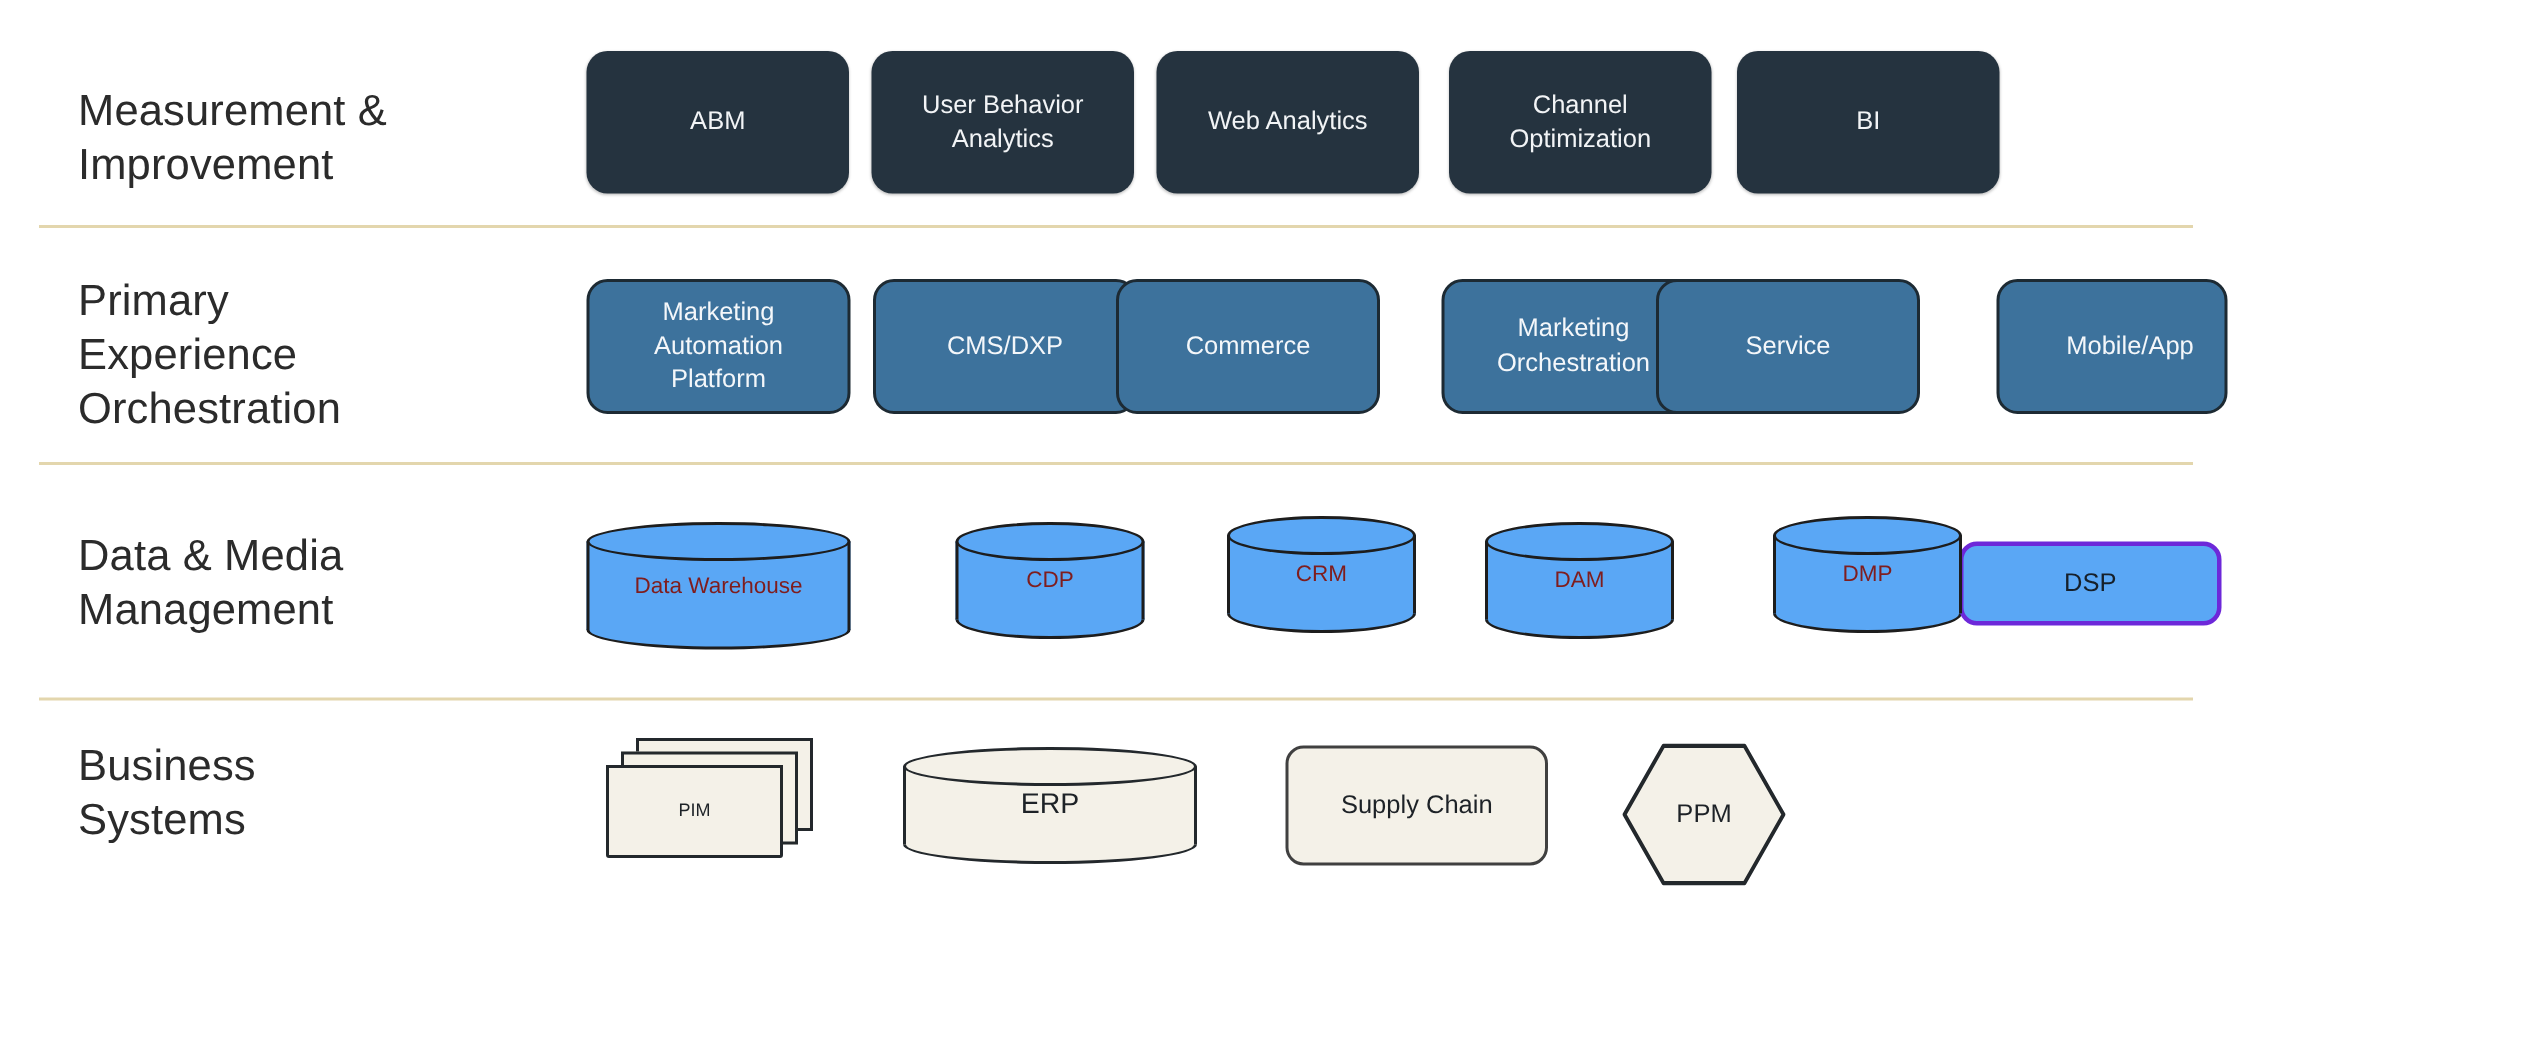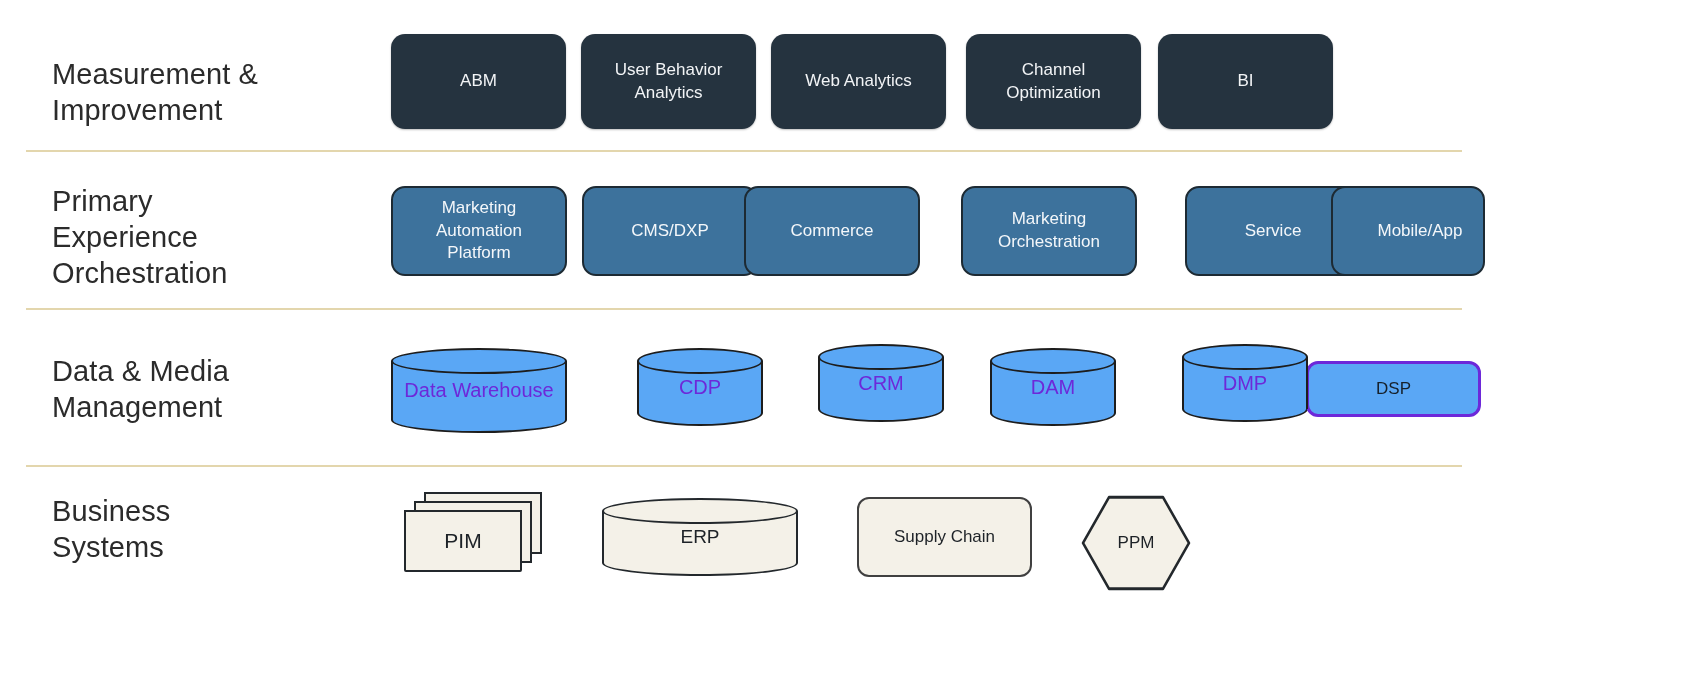--- a/index.html
+++ b/index.html
@@ -74,22 +74,22 @@
   .blue-box {
     background: #3d729c;
     border: 2px solid #1d2a33;
     border-radius: 14px;
     color: #f4f7fa;
     font-size: 17px;
   }
 
   
   .cyl {
-    color: #6d28d9;
-    font-size: 20px;
+    color: #7f1d1d;
+    font-size: 15px;
   }
   .cyl .body {
     position: absolute;
     left: 0; right: 0;
     top: 13px; bottom: 13px;
     background: #5aa7f5;
     border-left: 2px solid #1d1d1d;
     border-right: 2px solid #1d1d1d;
     z-index: 1;
   }
@@ -116,21 +116,21 @@
 
   
   .cream-rect {
     background: #f4f1e8;
     border: 2px solid #404040;
     border-radius: 12px;
     color: #1d2227;
     font-size: 17px;
   }
   
-  .stack { color: #1d2227; font-size: 21px; }
+  .stack { color: #1d2227; font-size: 12px; }
   .stack .sheet {
     position: absolute;
     background: #f4f1e8;
     border: 2px solid #23282c;
     box-sizing: border-box;
   }
   .stack .s1 { left: 20px; top: 0;   width: 118px; height: 62px; z-index: 1; }
   .stack .s2 { left: 10px; top: 9px; width: 118px; height: 62px; z-index: 2; }
   .stack .s3 { left: 0;    top: 18px;width: 118px; height: 62px; z-index: 3;
                border-radius: 0 0 2px 2px; }
@@ -207,21 +207,21 @@
 
     <div class="node blue-box" style="left:744px; top:186px; width:176px; height:90px;">
       <span class="lbl">Commerce</span>
     </div>
 
     <div class="node blue-box" style="left:961px; top:186px; width:176px; height:90px;">
       <span class="lbl">Marketing
 Orchestration</span>
     </div>
 
-    <div class="node blue-box" style="left:1185px; top:186px; width:176px; height:90px;">
+    <div class="node blue-box" style="left:1104px; top:186px; width:176px; height:90px;">
       <span class="lbl">Service</span>
     </div>
 
     <div class="node blue-box" style="left:1331px; top:186px; width:154px; height:90px;padding-left:24px;">
       <span class="lbl">Mobile/App</span>
     </div>
 
     <div class="divider" style="top:308px;"></div>
   </div>
 

